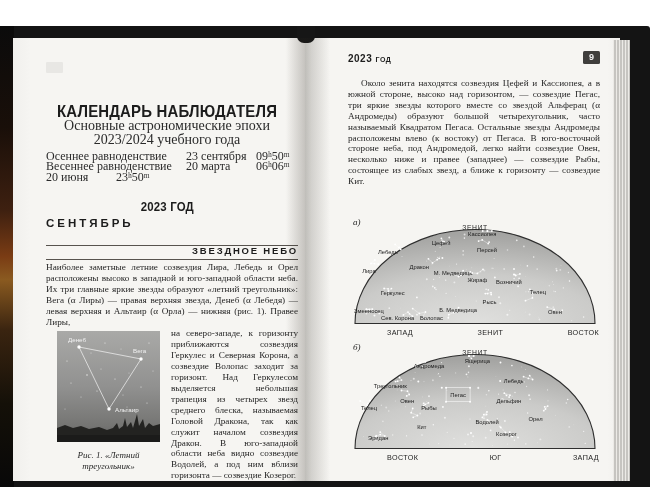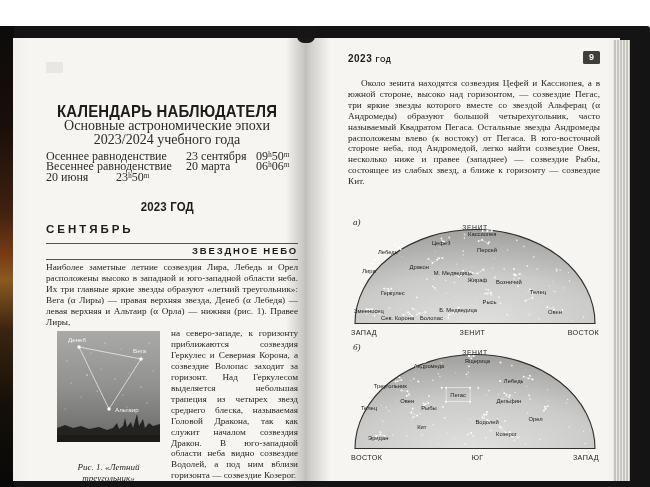--- a/index.html
+++ b/index.html
@@ -26,47 +26,47 @@
     font-family:"Liberation Sans",sans-serif;font-weight:bold;font-size:17px;color:#1c1c1c;margin-top:20px;}
   .cond{display:inline-block;transform:scaleX(.88);transform-origin:50% 50%;white-space:nowrap;letter-spacing:.2px;}
   .lp-subtitle{position:absolute;top:81px;left:28px;width:252px;text-align:center;font-size:14px;line-height:14px;color:#2a2a2a;}
   .lp-epochs{position:absolute;top:113px;left:33px;width:252px;}
   .epoch-row{display:flex;font-size:12px;line-height:10.4px;color:#2a2a2a;}
   .ep-name{flex:1;}
   .ep-date{width:70px;}
   .ep-time{width:42px;}
   .lp-year{position:absolute;top:161px;left:28px;width:252px;text-align:center;
     font-family:"Liberation Sans",sans-serif;font-weight:bold;font-size:13px;color:#1c1c1c;}
-  .lp-month{position:absolute;top:185px;left:33px;width:252px;font-family:"Liberation Sans",sans-serif;
-    font-weight:bold;font-size:11.5px;letter-spacing:3px;color:#1c1c1c;padding-bottom:8px;border-bottom:1px solid #57534e;}
+  .lp-month{position:absolute;top:179px;left:33px;width:252px;font-family:"Liberation Sans",sans-serif;
+    font-weight:bold;font-size:11.5px;letter-spacing:3px;color:#1c1c1c;padding-bottom:16px;border-bottom:1px solid #57534e;}
   .lp-section{position:absolute;top:207px;left:33px;width:252px;text-align:right;font-family:"Liberation Sans",sans-serif;
     font-weight:bold;font-size:9.5px;letter-spacing:1.8px;color:#1c1c1c;padding-bottom:3px;border-bottom:1px solid #57534e;}
   .lp-body{position:absolute;top:224px;left:33px;width:252px;}
   .para{margin:0;text-align:justify;font-size:9.2px;line-height:10.9px;color:#262626;}
   .intro{margin-bottom:1px;}
   .wrapzone::after{content:"";display:block;clear:both;}
   .wrapfig{float:left;width:103px;margin:3px 11px 2px 11px;}
   .fig-sky{display:block;}
-  .fig-caption{font-style:italic;font-size:9px;line-height:10.8px;text-align:center;margin-top:20px;color:#262626;}
+  .fig-caption{font-style:italic;font-size:9px;line-height:10.8px;text-align:center;margin-top:8px;color:#262626;}
 
   
   .rp-header{position:absolute;top:15px;left:43px;width:252px;display:flex;justify-content:space-between;align-items:flex-start;}
   .rp-year{font-family:"Liberation Sans",sans-serif;font-weight:bold;font-size:10px;font-variant:small-caps;letter-spacing:.5px;color:#1e1e1e;}
   .rp-pagenum{width:17px;height:13px;background:#3f3e3c;color:#f3f3f3;font-family:"Liberation Sans",sans-serif;
     font-weight:bold;font-size:9px;line-height:13px;text-align:center;border-radius:1.5px;margin-top:-2px;}
   .rp-body{position:absolute;top:40px;left:43px;width:252px;text-indent:13px;}
   .chart{position:absolute;left:45px;width:250px;}
   .chart-a{top:178px;}
   .chart-b{top:303px;}
   .chart-top{position:relative;height:11px;text-align:center;}
   .chart-sub{position:absolute;left:3px;top:1px;font-style:italic;font-size:9px;color:#222;}
   .zenith{font-family:"Liberation Sans",sans-serif;font-size:6.8px;letter-spacing:.6px;color:#2a2a2a;}
   .dome{display:block;margin:1px auto 0;}
   .dirs{display:flex;justify-content:space-between;margin-top:3px;padding:0 1px;
-    font-family:"Liberation Sans",sans-serif;font-size:7.2px;letter-spacing:.4px;color:#222;}
+    font-family:"Liberation Sans",sans-serif;font-size:7.2px;letter-spacing:.4px;color:#222;margin-left:36px;}
   .rp-caption{position:absolute;top:426px;left:18px;width:282px;text-align:center;font-style:italic;font-size:9px;color:#242424;}
 </style>
 </head>
 <body>
 
 <div id="root">
   <div class="cover"></div>
   <div class="cover-left-art"></div>
 
   <div class="page page-left">

